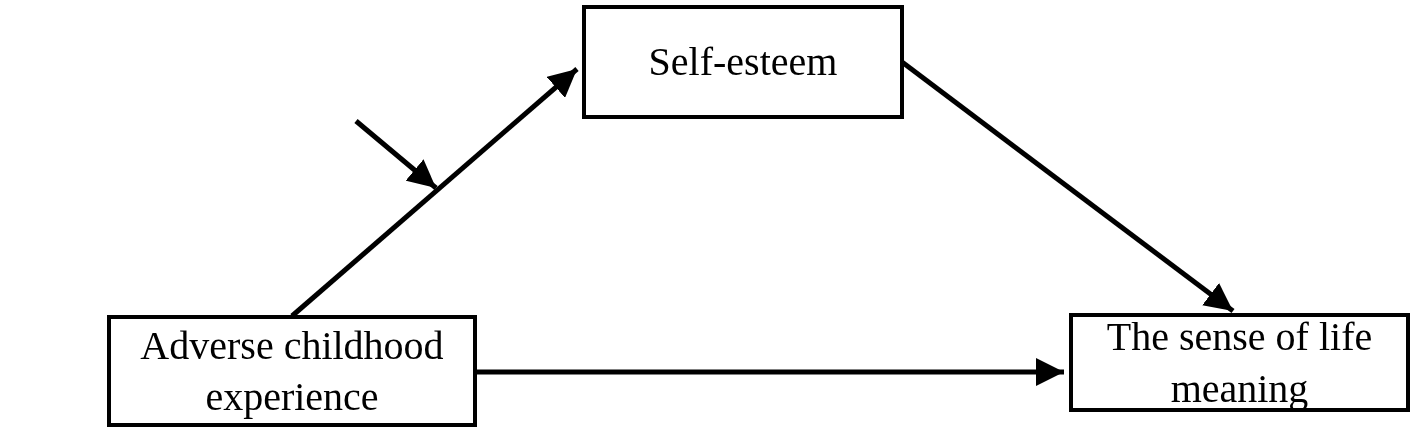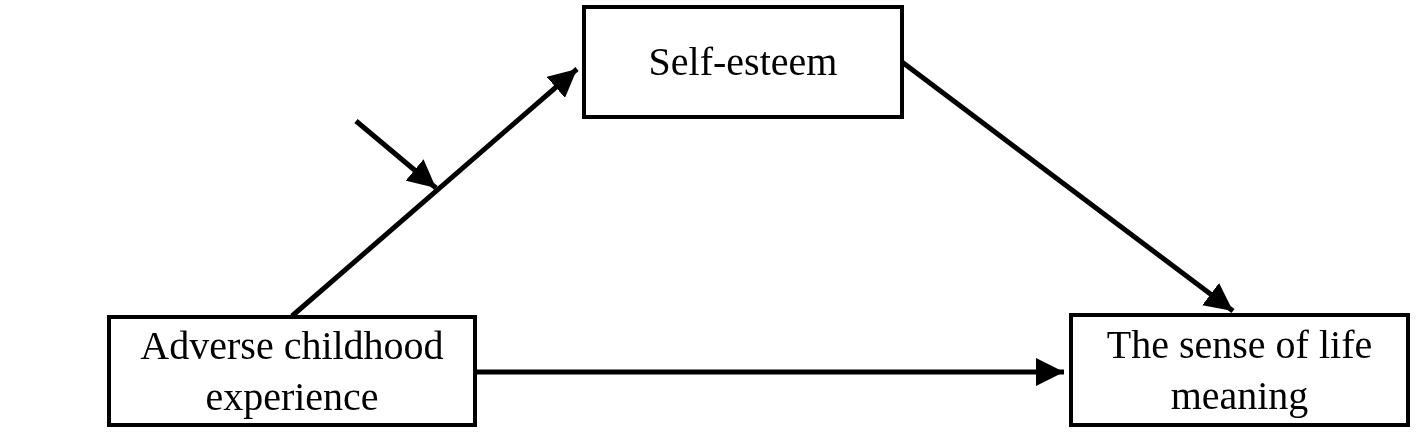--- a/index.html
+++ b/index.html
@@ -32,21 +32,21 @@
     align-items: center;
     justify-content: center;
     text-align: center;
     font-size: 40px;
     line-height: 1.28;
     padding: 0 4px;
   }
   #node-humorous  { left: 7px;    top: 73px;  width: 350px; height: 114px; }
   #node-self      { left: 582px;  top: 5px;   width: 322px; height: 114px; }
   #node-adverse   { left: 107px;  top: 315px; width: 370px; height: 112px; }
-  #node-sense     { left: 1069px; top: 313px; width: 341px; height: 114px; justify-content: center; }
+  #node-sense     { left: 1069px; top: 313px; width: 341px; height: 99px; justify-content: center; }
 </style>
 </head>
 <body>
 
 <div class="canvas">
 
   <svg class="edges" viewBox="0 0 1417 436" xmlns="http://www.w3.org/2000/svg">
     <defs>
       <marker id="arrowhead" viewBox="0 0 10 10" refX="10" refY="5" markerWidth="5.6" markerHeight="5.6" orient="auto-start-reverse">
         <path d="M 0 0 L 10 5 L 0 10 z" fill="#000000"></path>

